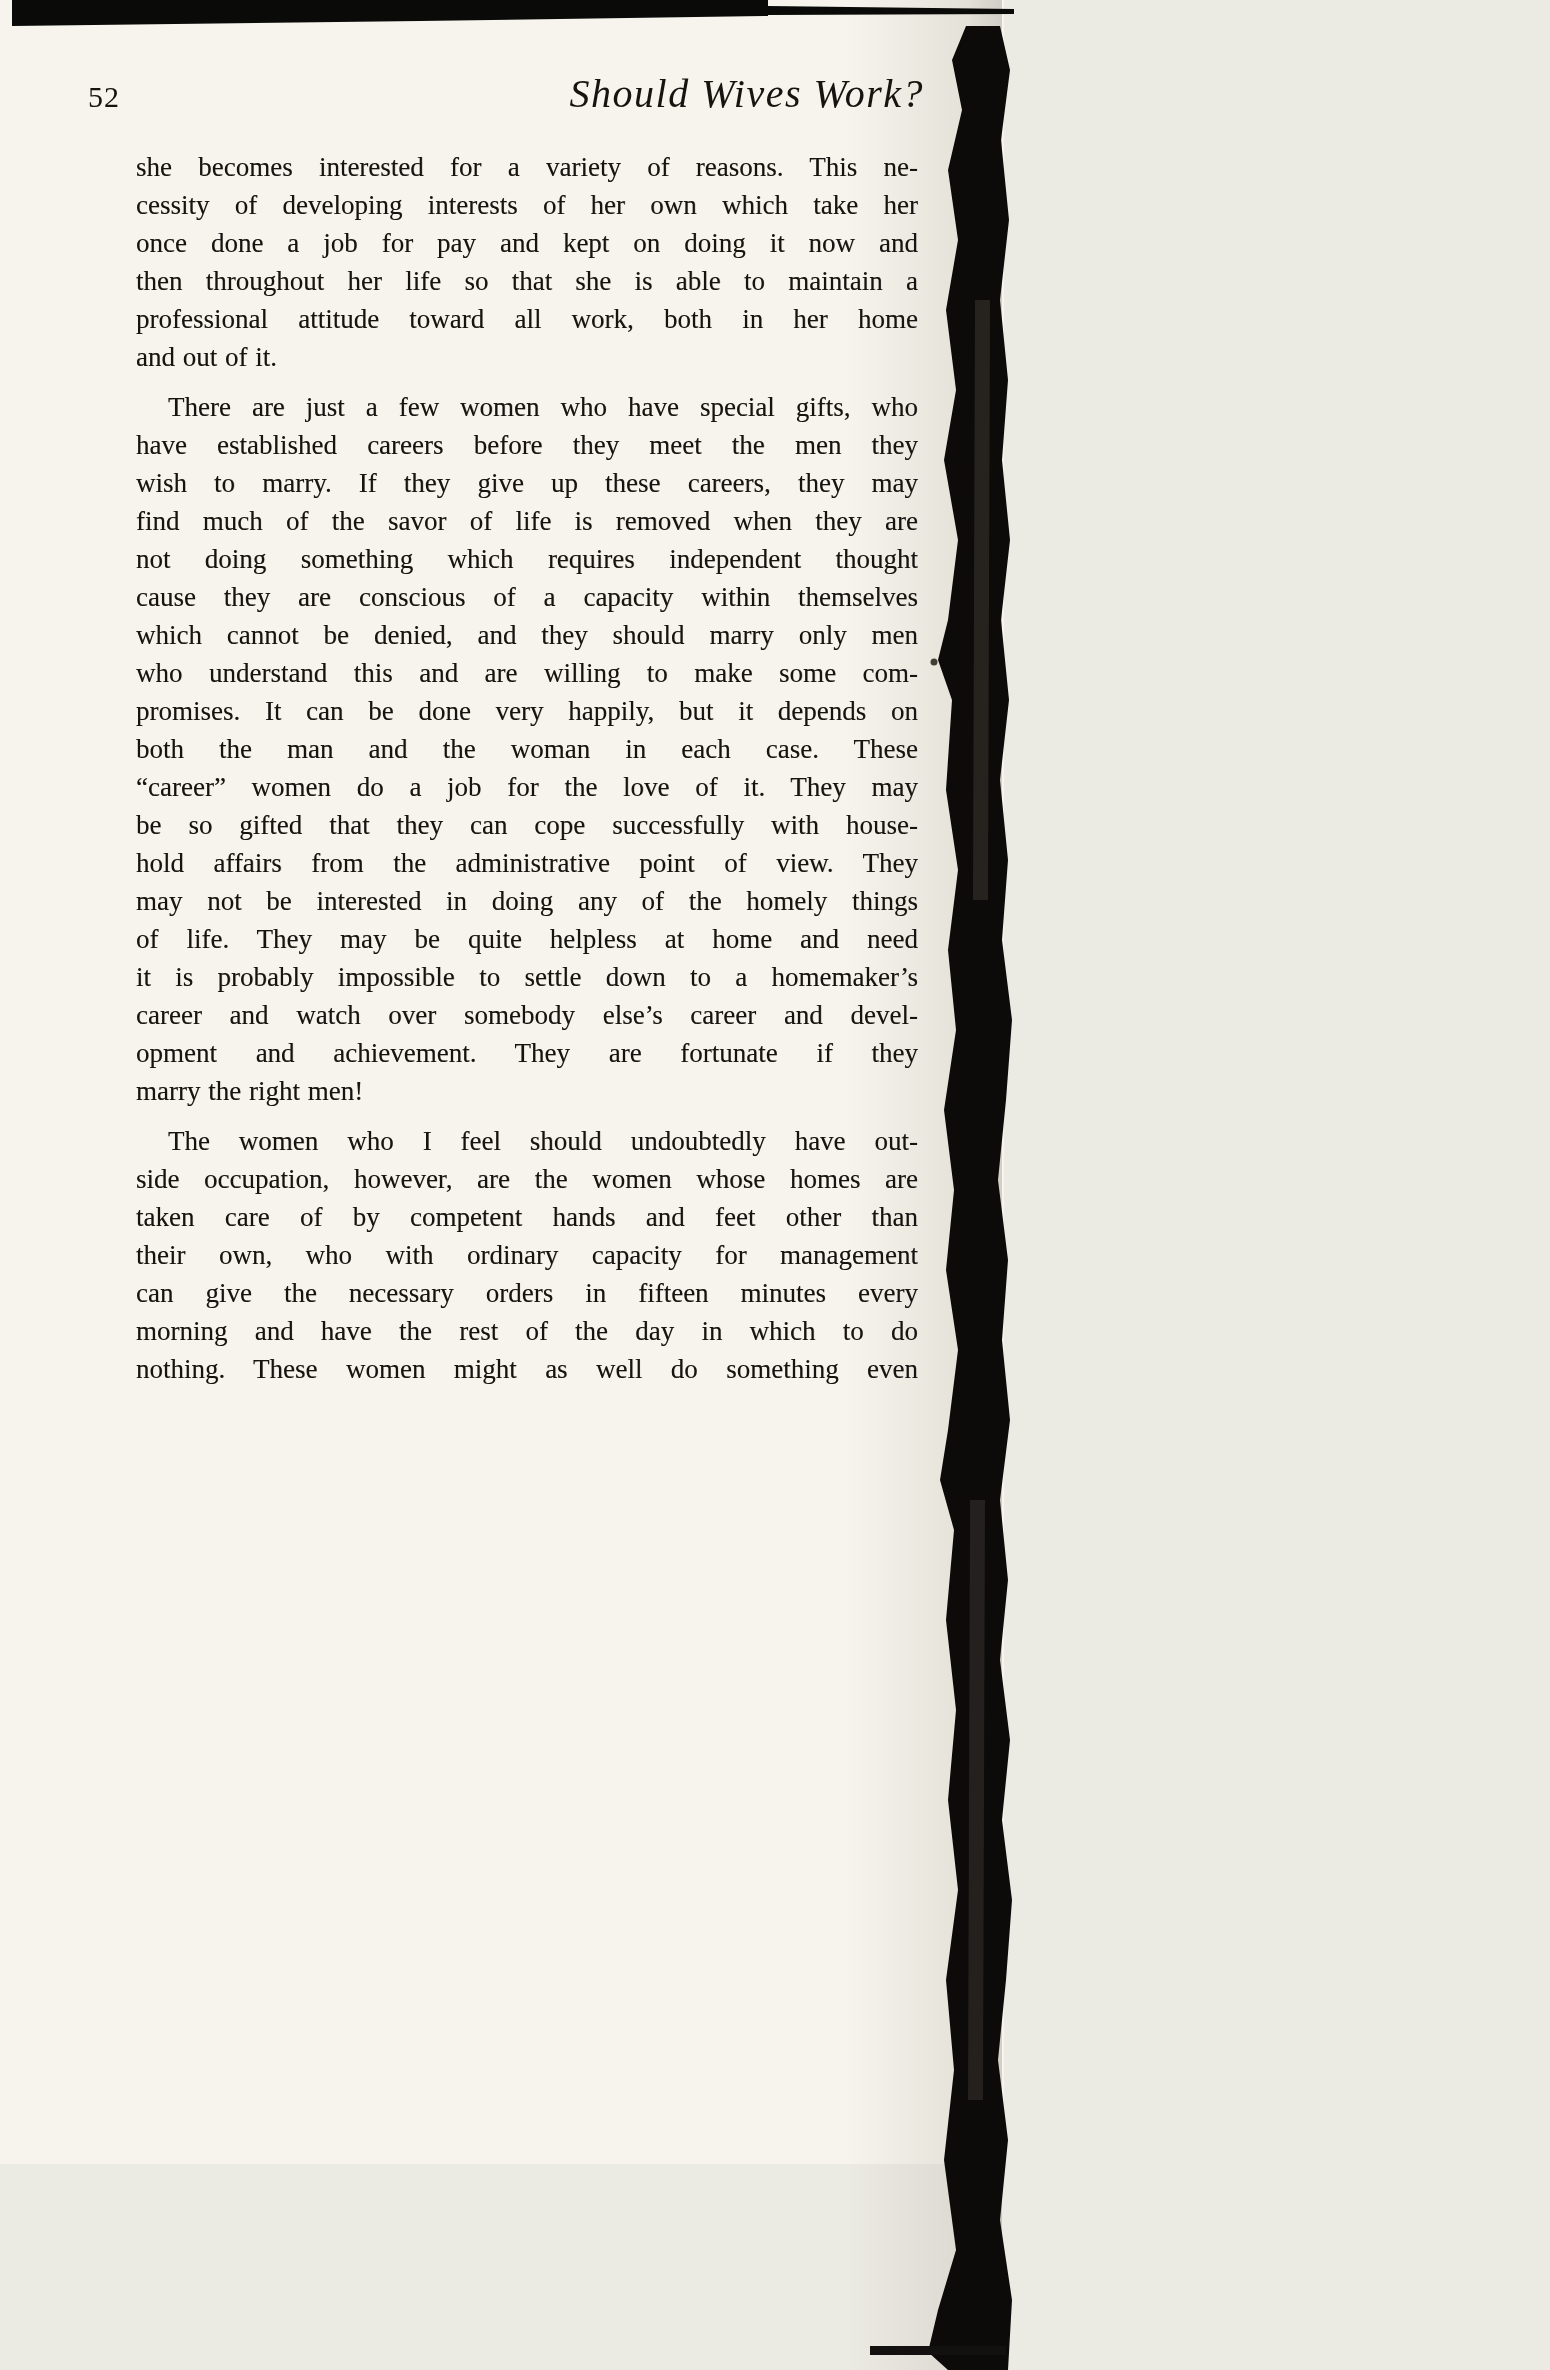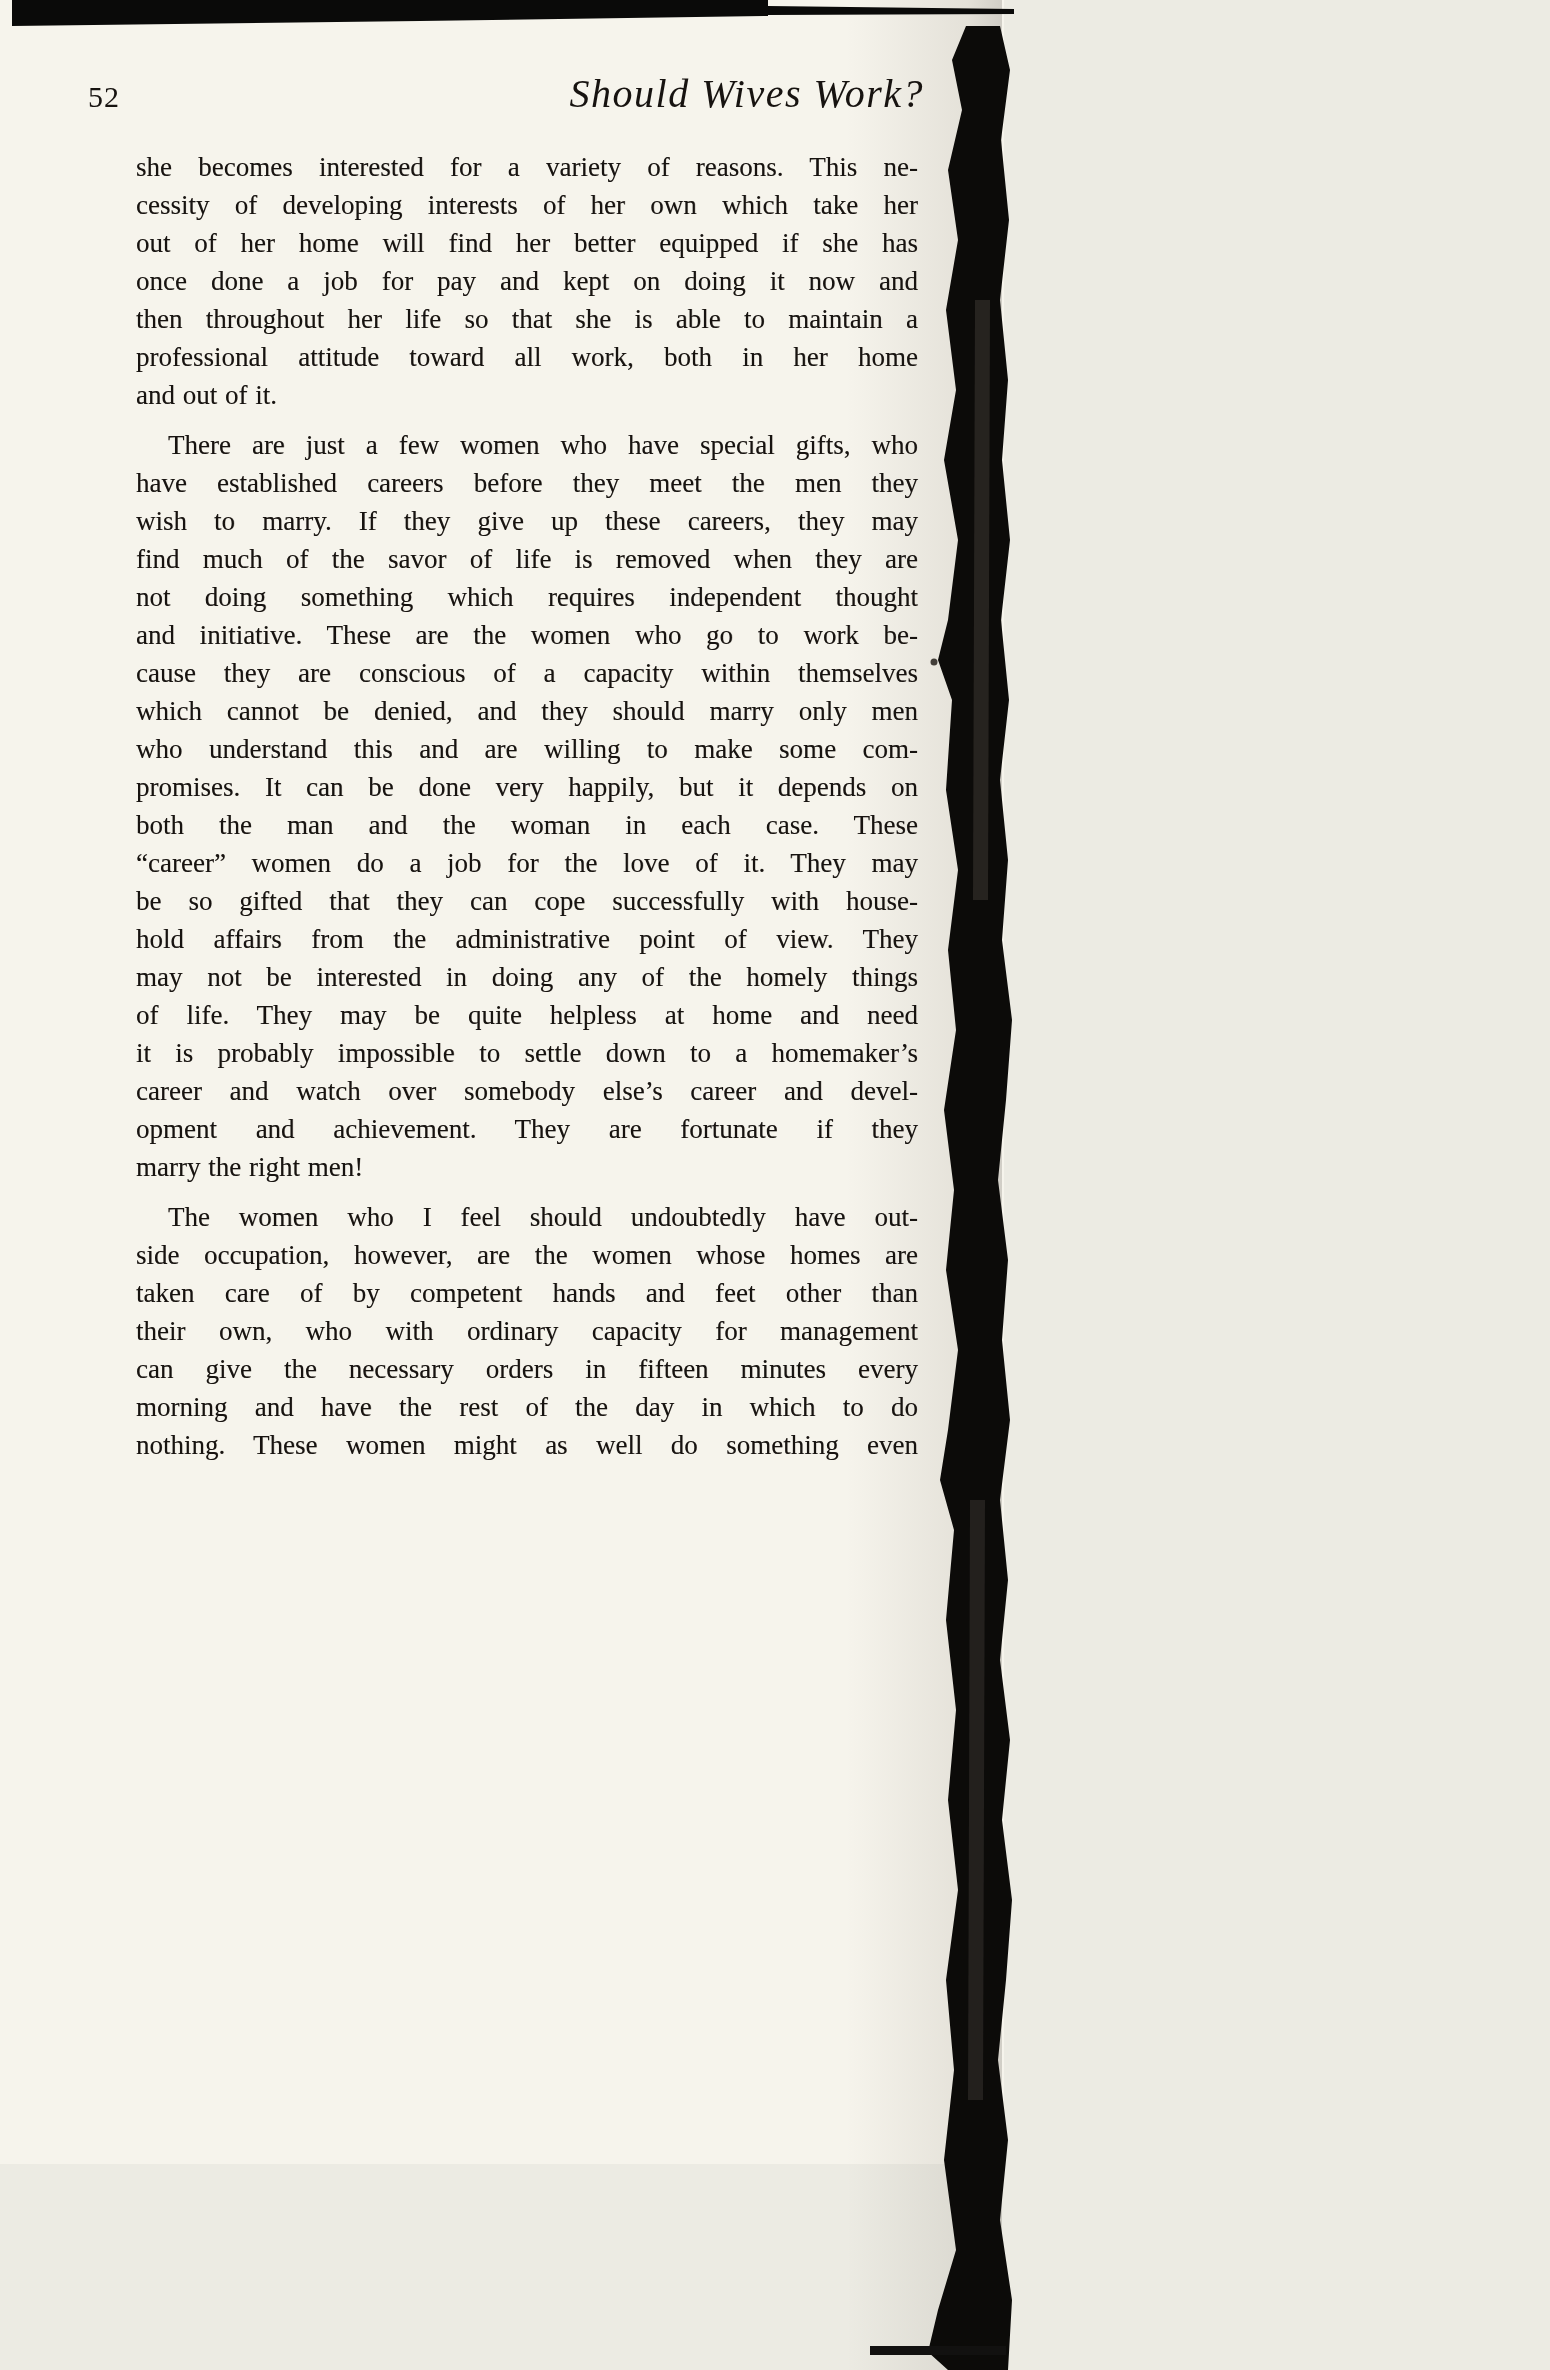--- a/index.html
+++ b/index.html
@@ -55,33 +55,31 @@
 
   <div class="page-header">
     <span class="page-num">52</span>
     <span class="running-title">Should Wives Work?</span>
   </div>
 
   <div class="text-block">
       <div class="para">
         <div class="line">she becomes interested for a variety of reasons. This ne-</div>
         <div class="line">cessity of developing interests of her own which take her</div>
-        <div class="line">out of her home will find her better equipped if she has</div>
         <div class="line">once done a job for pay and kept on doing it now and</div>
         <div class="line">then throughout her life so that she is able to maintain a</div>
         <div class="line">professional attitude toward all work, both in her home</div>
         <div class="line short">and out of it.</div>
       </div>
       <div class="para">
         <div class="line first-indent">There are just a few women who have special gifts, who</div>
         <div class="line">have established careers before they meet the men they</div>
         <div class="line">wish to marry. If they give up these careers, they may</div>
         <div class="line">find much of the savor of life is removed when they are</div>
         <div class="line">not doing something which requires independent thought</div>
-        <div class="line">and initiative. These are the women who go to work be-</div>
         <div class="line">cause they are conscious of a capacity within themselves</div>
         <div class="line">which cannot be denied, and they should marry only men</div>
         <div class="line">who understand this and are willing to make some com-</div>
         <div class="line">promises. It can be done very happily, but it depends on</div>
         <div class="line">both the man and the woman in each case. These</div>
         <div class="line">“career” women do a job for the love of it. They may</div>
         <div class="line">be so gifted that they can cope successfully with house-</div>
         <div class="line">hold affairs from the administrative point of view. They</div>
         <div class="line">may not be interested in doing any of the homely things</div>
         <div class="line">of life. They may be quite helpless at home and need</div>

